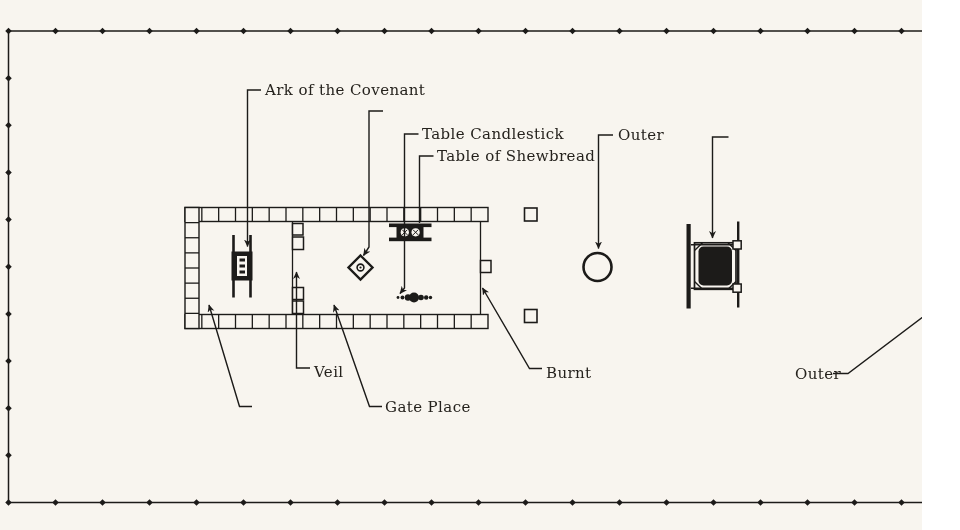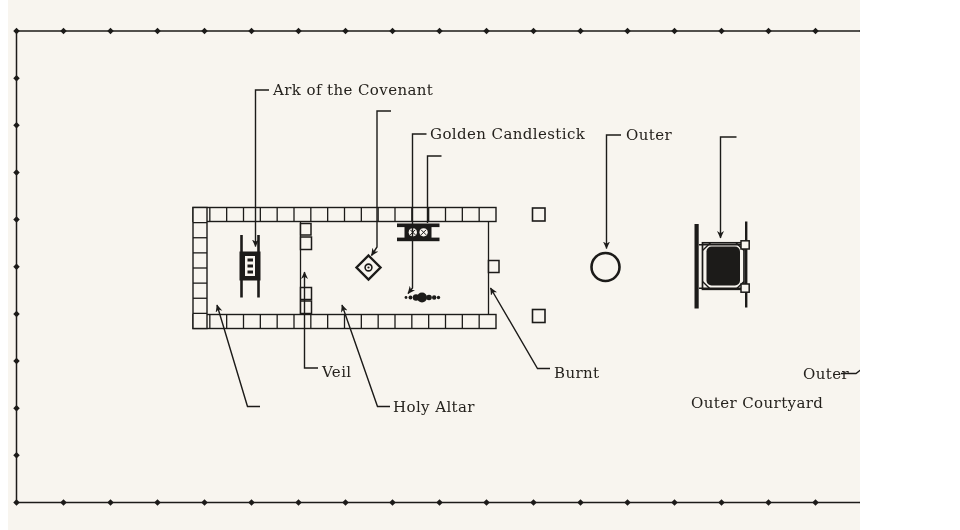--- a/index.html
+++ b/index.html
@@ -1,22 +1,21 @@
 <!DOCTYPE html>
 <html><head>
 <meta charset="utf-8">
 <style>
   html,body{margin:0;padding:0;}
   .stage{
     position:relative;
-    width:852px;height:530px;
+    width:922px;height:530px;
     background:#f8f5ef;
     overflow:hidden;
     font-family:"DejaVu Serif", serif;
-    margin-left:8px;
   }
   svg{position:absolute;left:0;top:0;}
   .label{
     position:absolute;
     transform:translateY(-50%);
     white-space:nowrap;
     font-size:15px;
     letter-spacing:0.4px;
     color:#25221d;
   }
@@ -231,20 +230,20 @@
       <path class="leader" d="M728.5,137 L712.5,137 L712.5,238" marker-end="url(#arrowhead)"></path>
       <path class="leader" d="M310,368 L296.5,368 L296.5,272" marker-end="url(#arrowhead)"></path>
       <path class="leader" d="M542,368.5 L529.5,368.5 L482.5,288" marker-end="url(#arrowhead)"></path>
       <path class="leader" d="M252,406.5 L239.5,406.5 L209,305" marker-end="url(#arrowhead)"></path>
       <path class="leader" d="M382,406.5 L369.5,406.5 L334,305" marker-end="url(#arrowhead)"></path>
       <path class="leader" d="M833,373.5 L848,373.5 L943.5,301.5" marker-end="url(#arrowhead)"></path>
     </g>
   </svg>
 
   <div class="label" style="left:265px;top:90px">Ark of the Covenant</div>
-  <div class="label" style="left:422px;top:134px">Golden Candlestick</div>
+  <div class="label" style="left:422px;top:134px">Table Candlestick</div>
+  <div class="label" style="left:437px;top:156px">Table of Shewbread</div>
   <div class="label" style="left:618px;top:135px">Outer</div>
   <div class="label" style="left:314px;top:372px">Veil</div>
   <div class="label" style="left:546px;top:373px">Burnt</div>
-  <div class="label" style="left:385px;top:407px">Holy Altar</div>
-  <div class="label" style="left:683px;top:403px">Outer Courtyard</div>
+  <div class="label" style="left:385px;top:407px">Gate Place</div>
   <div class="label" style="left:795px;top:374px">Outer</div>
 </div>
 
 </body></html>

